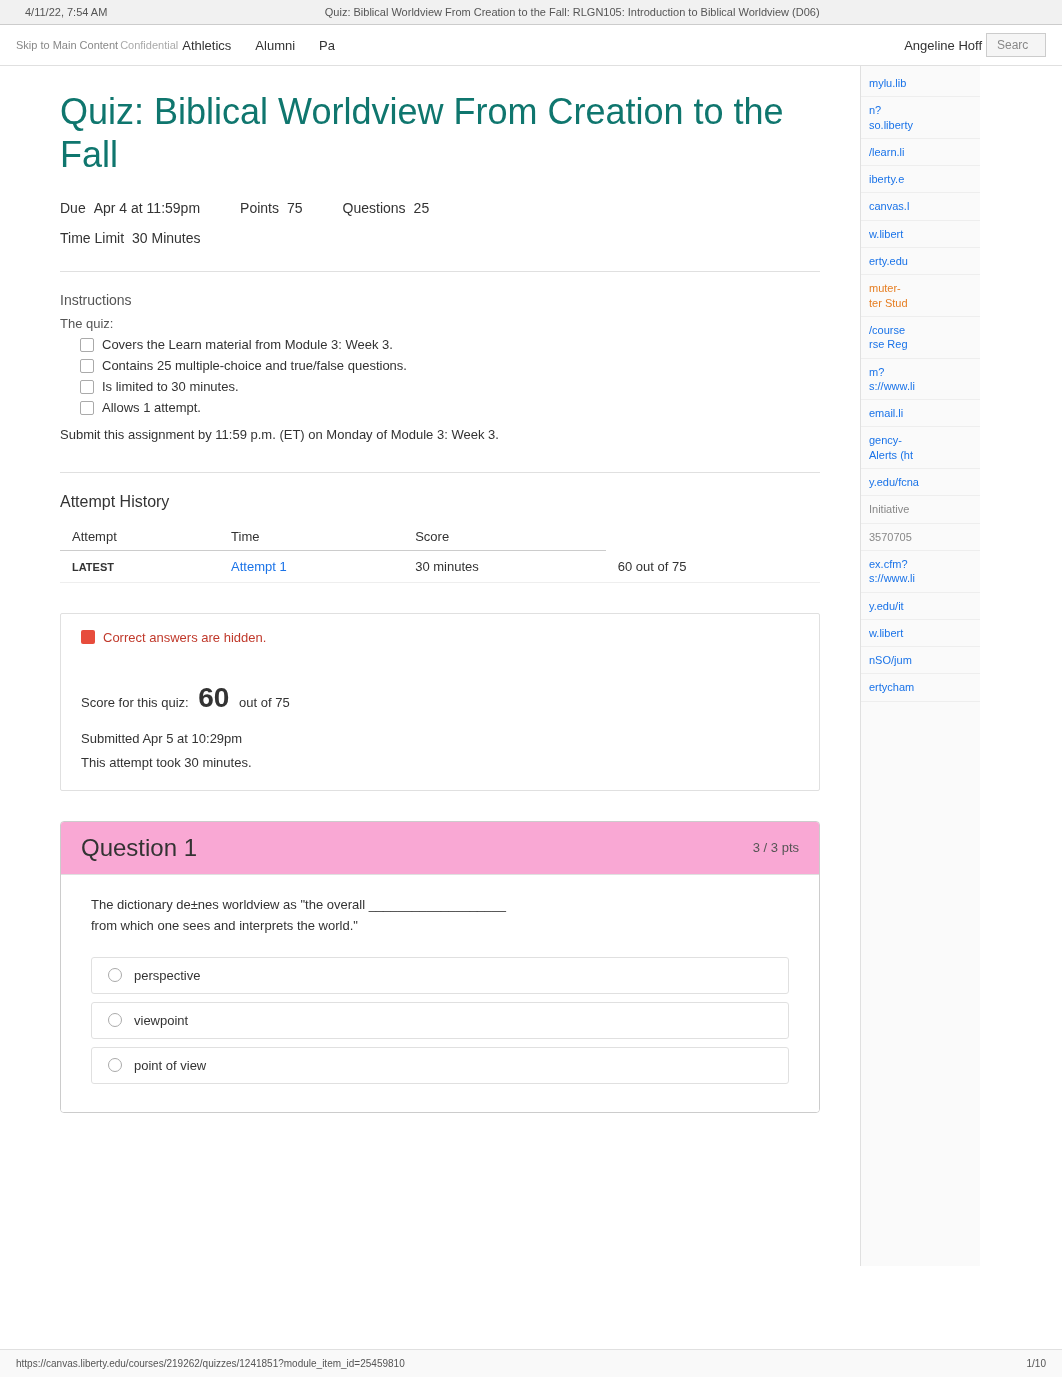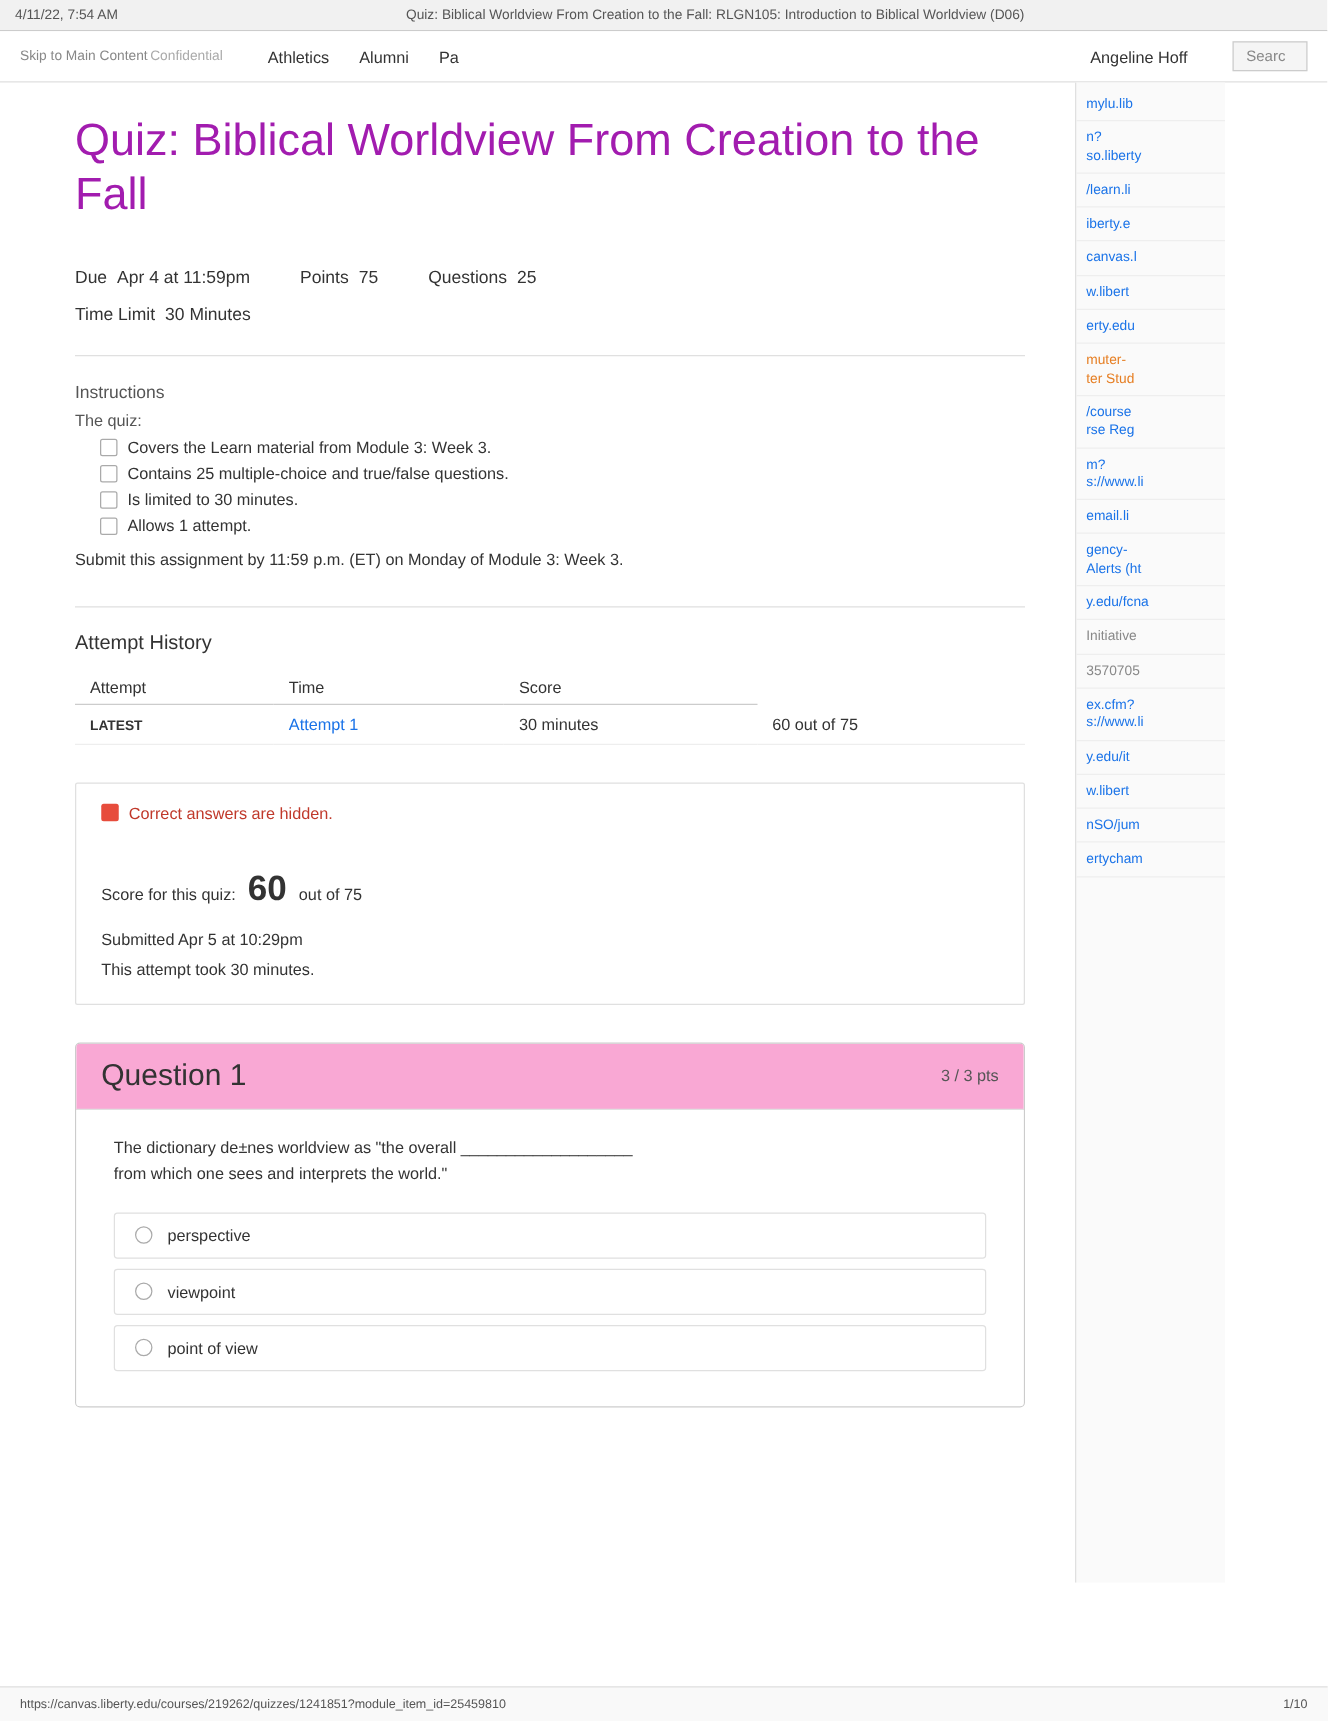--- a/index.html
+++ b/index.html
@@ -12,39 +12,39 @@
       min-height: 1377px;
       position: relative;
       overflow-x: hidden;
     }
 
     
     .browser-bar {
       display: flex;
       align-items: center;
       justify-content: space-between;
-      padding: 6px 12px;
+      padding: 6px 25px;
       background: #f1f1f1;
       border-bottom: 1px solid #ccc;
       font-size: 12px;
       color: #555;
     }
     .browser-bar .timestamp { font-size: 11px; color: #555; }
     .browser-bar .page-title { font-size: 11px; color: #555; flex: 1; text-align: center; }
 
     
     .nav-bar {
       display: flex;
       align-items: center;
       padding: 8px 16px;
       background: #fff;
       border-bottom: 1px solid #e0e0e0;
       font-size: 13px;
       color: #555;
-      gap: 36px;
+      gap: 4px;
     }
     .nav-bar .skip-link { font-size: 11px; color: #888; }
     .nav-bar .nav-items { display: flex; gap: 24px; }
     .nav-bar .nav-item { color: #333; cursor: pointer; }
     .nav-bar .nav-user { margin-left: auto; color: #333; }
     .nav-bar .search-box {
       background: #f5f5f5;
       border: 1px solid #ccc;
       padding: 4px 10px;
       font-size: 12px;
@@ -82,22 +82,22 @@
       word-break: break-all;
       line-height: 1.3;
       cursor: pointer;
     }
     .sidebar-item.gray { color: #888; }
 
     
     .quiz-title {
       font-size: 36px;
       font-weight: 300;
-      color: #a21caf;
-      margin-bottom: 33px;
+      color: #0f766e;
+      margin-bottom: 20px;
       line-height: 1.2;
     }
 
     
     .quiz-meta {
       margin-bottom: 20px;
       line-height: 1.8;
       font-size: 14px;
       color: #333;
     }

